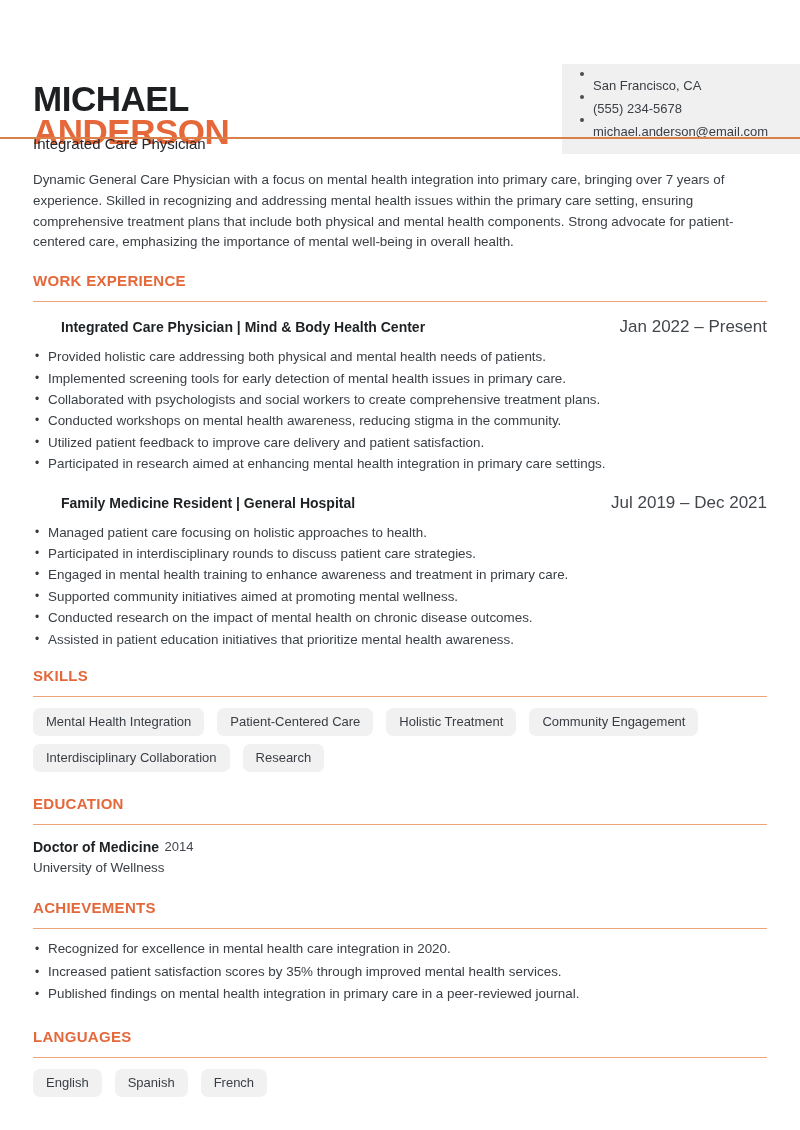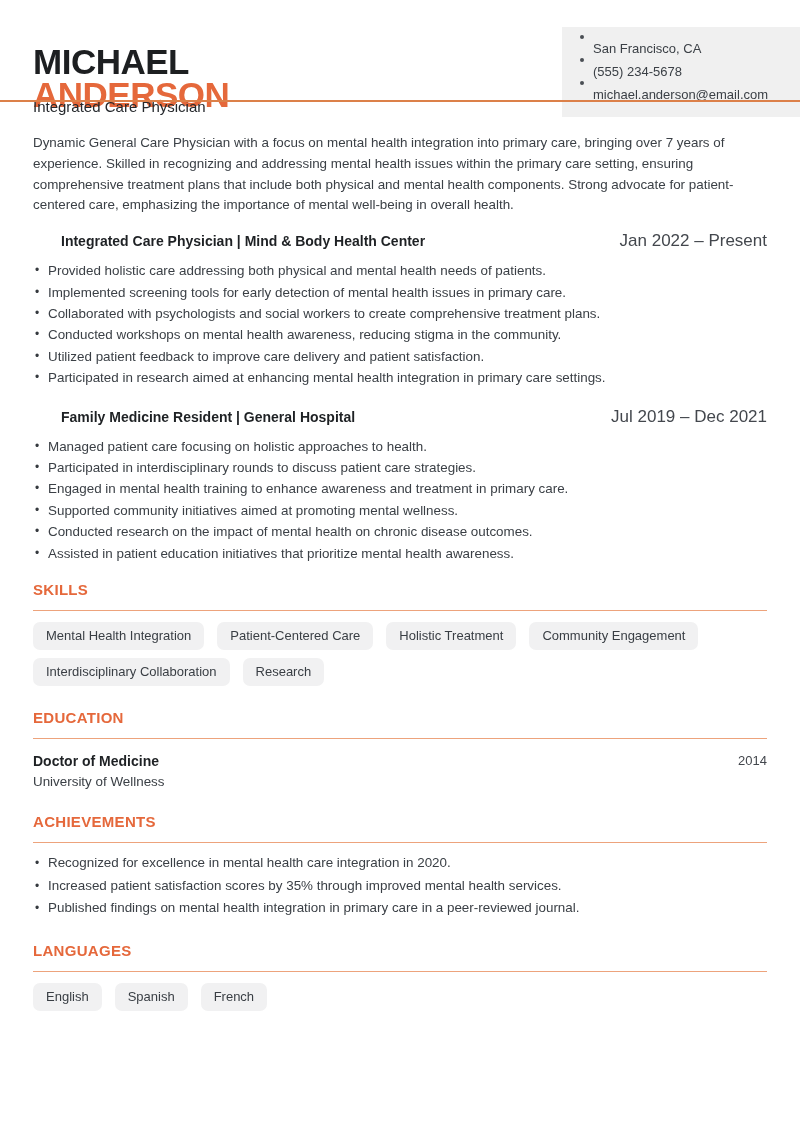--- a/index.html
+++ b/index.html
@@ -13,21 +13,21 @@
     --chip-bg:#F1F1F2;
     --contact-bg:#F0F0F0;
   }
   *{box-sizing:border-box;}
   html,body{margin:0;padding:0;}
   body{
     width:800px;height:1130px;background:#ffffff;overflow:hidden;
     font-family:"Liberation Sans", sans-serif;color:var(--text);
     -webkit-font-smoothing:antialiased;
   }
-  .header{position:relative;height:102px;}
+  .header{position:relative;height:102px;margin-top:37px;}
   .name{position:absolute;left:33px;top:22px;font-size:35px;font-weight:700;
         line-height:33px;letter-spacing:-0.5px;color:var(--name-dark);}
   .name-last{display:block;color:var(--accent);}
   .role{position:absolute;left:33px;top:98px;font-size:15px;color:#26292D;}
   .contact-card{position:absolute;right:0;top:27px;width:238px;background:var(--contact-bg);
         padding:11px 14px 11px 18px;}
   .contact-line{display:flex;align-items:flex-start;font-size:13px;line-height:22.8px;color:var(--text);}
   .cdot{width:4px;height:4px;border-radius:50%;background:#4A4E54;flex:0 0 auto;
         margin-right:9px;position:relative;top:-3px;}
   .top-divider{position:absolute;left:0;bottom:0;width:100%;height:2px;background:var(--divider);}
@@ -43,21 +43,21 @@
   .job-header{display:flex;justify-content:space-between;align-items:baseline;margin-top:15px;}
   .job-header.second{margin-top:18px;}
   .job-title{font-size:14px;font-weight:700;color:var(--title-dark);margin-left:28px;}
   .job-dates{font-size:17px;color:var(--muted);white-space:nowrap;text-align:center;}
   ul.bullets{list-style:none;margin:9px 0 0;padding:0;}
   ul.bullets li{position:relative;padding-left:15px;font-size:13.4px;line-height:21.4px;color:var(--text);}
   ul.bullets li::before{content:"•";position:absolute;left:2px;top:0;font-size:12px;color:#35393E;}
   ul.bullets.wide li{line-height:22.5px;}
   .chips{display:flex;flex-wrap:wrap;gap:8px 13px;margin-top:11px;}
   .chip{background:var(--chip-bg);color:#393E44;font-size:13px;padding:6px 13px 7px;border-radius:7px;}
-  .edu-row{display:flex;justify-content:space-between;align-items:flex-start;margin-top:14px;}
+  .edu-row{display:flex;justify-content:flex-start;align-items:flex-start;margin-top:14px;}
   .edu-degree{font-size:14px;font-weight:700;color:var(--title-dark);}
   .edu-school{font-size:13.4px;color:var(--text);margin-top:5px;}
   .edu-year{font-size:13px;color:var(--muted);}
 </style>
 </head>
 <body>
 
 <div class="header">
   <h1 class="name"><span>MICHAEL</span><span class="name-last">ANDERSON</span></h1>
   <div class="role">Integrated Care Physician</div>
@@ -78,20 +78,21 @@
   </div>
 
   <div class="top-divider"></div>
 </div>
 
 <div class="content">
 
   <p class="summary">Dynamic General Care Physician with a focus on mental health integration into primary care, bringing over 7 years of experience. Skilled in recognizing and addressing mental health issues within the primary care setting, ensuring comprehensive treatment plans that include both physical and mental health components. Strong advocate for patient-centered care, emphasizing the importance of mental well-being in overall health.</p>
 
   <section class="sec-work">
+    <h2 class="section-title">WORK EXPERIENCE</h2>
 
     <div class="job-header">
       <span class="job-title">Integrated Care Physician | Mind &amp; Body Health Center</span>
       <span class="job-dates">Jan 2022 – Present</span>
     </div>
     <ul class="bullets">
 
         <li>Provided holistic care addressing both physical and mental health needs of patients.</li>
 
         <li>Implemented screening tools for early detection of mental health issues in primary care.</li>

